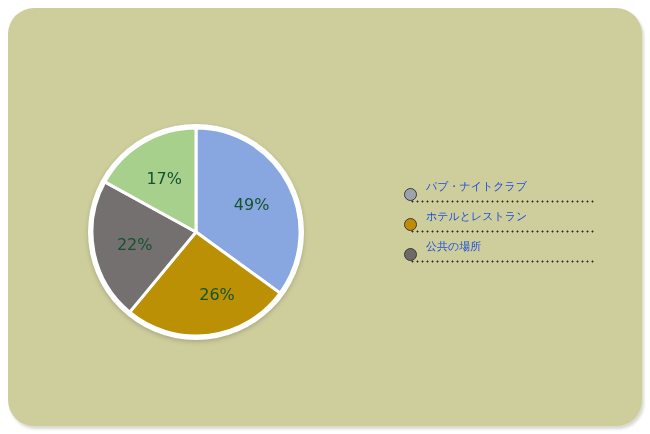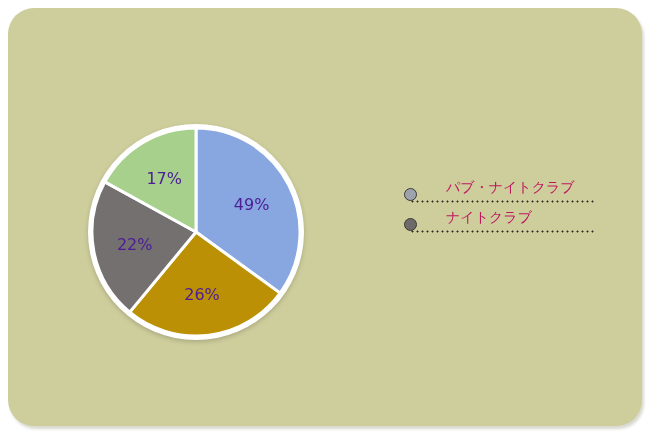--- a/index.html
+++ b/index.html
@@ -74,21 +74,21 @@
   #pie-svg {
     position: absolute;
     left: 0;
     top: 0;
   }
 
   .slice-label {
     position: absolute;
     font-size: 16px;
     font-weight: 400;
-    color: #4c1d95;
+    color: #14532d;
     white-space: nowrap;
     transform: translate(-50%, -50%);
     letter-spacing: 0px;
   }
 
   
   #legend {
     position: absolute;
     left: 396px;
     top: 172px;
@@ -103,24 +103,24 @@
     left: 0;
     top: 8px;
     width: 13px;
     height: 13px;
     border-radius: 50%;
     border: 1.3px solid #3a3a34;
     box-sizing: border-box;
   }
   .legend-label {
     position: absolute;
-    left: 42px;
+    left: 22px;
     top: -1px;
-    font-size: 14px;
-    color: #be185d;
+    font-size: 11px;
+    color: #1d4ed8;
     white-space: nowrap;
     font-family: "DejaVu Sans", "Liberation Sans", sans-serif;
   }
   .legend-dots {
     position: absolute;
     left: 6px;
     right: 0;
     top: 20px;
     height: 3px;
     background-image: radial-gradient(circle, #2a2a22 0.9px, rgba(0,0,0,0) 1.1px);
@@ -143,38 +143,43 @@
       <svg id="pie-svg" width="216" height="216" viewBox="0 0 216 216">
         <g id="slices-group">
             <path d="M 108 108 L 108.00 4.00 A 104 104 0 0 1 192.14 169.13 Z" fill="#88a6df" stroke="#ffffff" stroke-width="3" stroke-linejoin="round"></path>
             <path d="M 108 108 L 192.14 169.13 A 104 104 0 0 1 41.71 188.13 Z" fill="#bb9005" stroke="#ffffff" stroke-width="3" stroke-linejoin="round"></path>
             <path d="M 108 108 L 41.71 188.13 A 104 104 0 0 1 16.86 57.90 Z" fill="#747070" stroke="#ffffff" stroke-width="3" stroke-linejoin="round"></path>
             <path d="M 108 108 L 16.86 57.90 A 104 104 0 0 1 108.00 4.00 Z" fill="#a6d08c" stroke="#ffffff" stroke-width="3" stroke-linejoin="round"></path>
           </g>
       </svg>
       <div id="slice-labels">
           <div class="slice-label" style="left: 163.6px; top: 79.7px;">49%</div>
-          <div class="slice-label" style="left: 114px; top: 169.9px;">26%</div>
+          <div class="slice-label" style="left: 129px; top: 169.9px;">26%</div>
           <div class="slice-label" style="left: 46.7px; top: 119.7px;">22%</div>
           <div class="slice-label" style="left: 76.2px; top: 54.3px;">17%</div>
         </div>
     </div>
 
     <div id="legend">
 
       <div class="legend-row">
         <span class="legend-marker" style="background:#9ca3ad"></span>
         <span class="legend-label">パブ・ナイトクラブ</span>
         <span class="legend-dots"></span>
       </div>
 
+      <div class="legend-row">
+        <span class="legend-marker" style="background:#c08c06"></span>
+        <span class="legend-label">ホテルとレストラン</span>
+        <span class="legend-dots"></span>
+      </div>
 
       <div class="legend-row">
         <span class="legend-marker" style="background:#6e6a6a"></span>
-        <span class="legend-label">ナイトクラブ</span>
+        <span class="legend-label">公共の場所</span>
         <span class="legend-dots"></span>
       </div>
 
 
     </div>
 
   </div>
 </div>
 
 </body></html>

